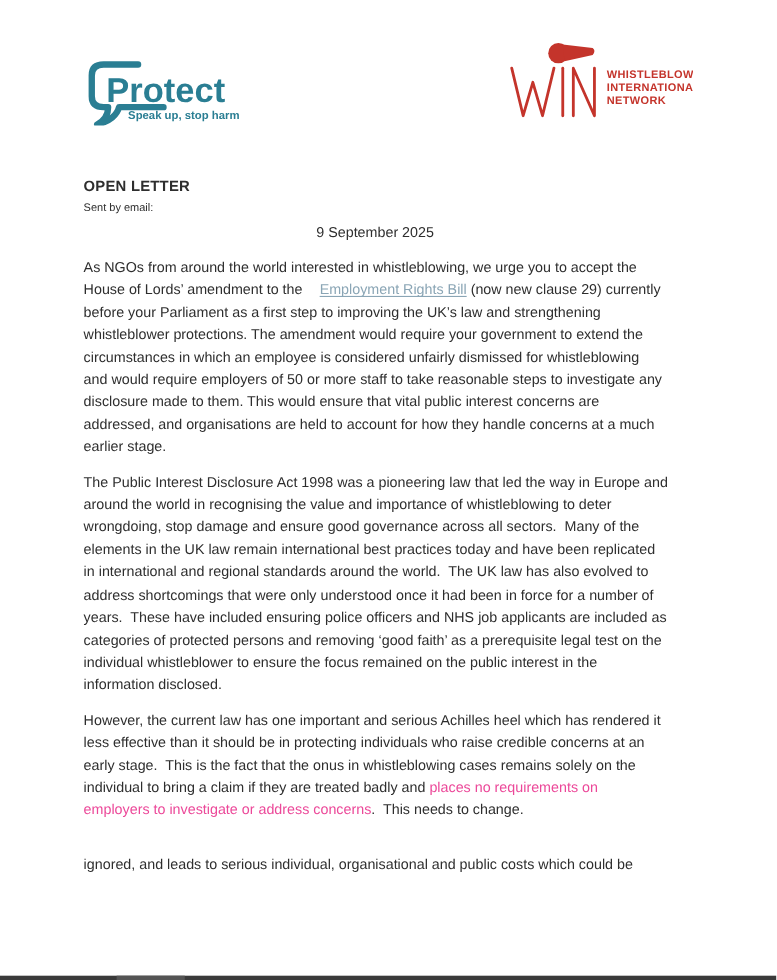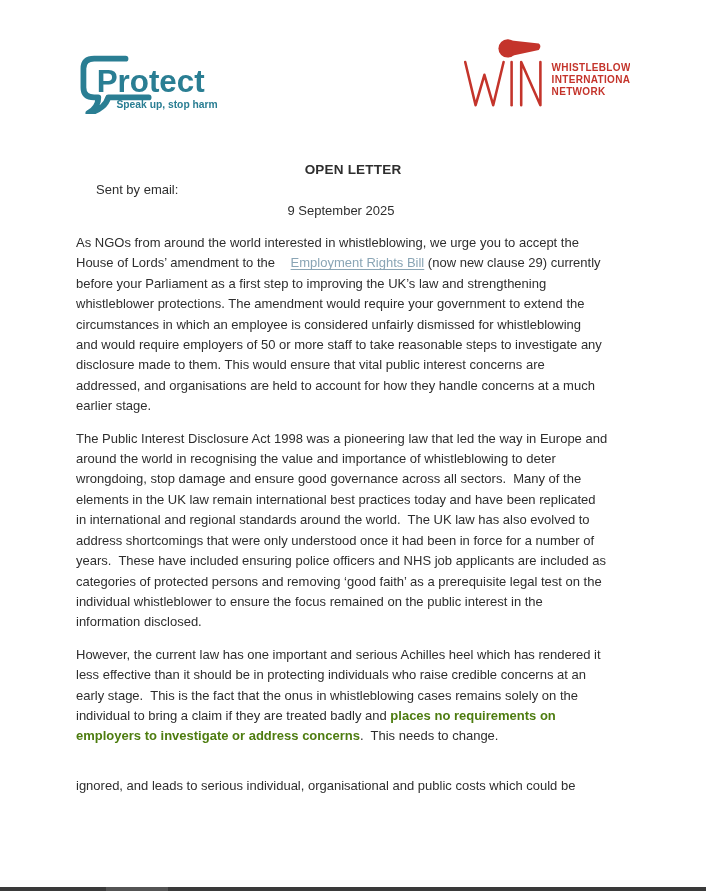--- a/index.html
+++ b/index.html
@@ -16,35 +16,34 @@
   .header{
     display:flex;justify-content:space-between;align-items:flex-start;
     padding-top:38px;height:76px;
   }
   .protect-logo{margin-top:14px;}
   .win-logo{margin-top:0;}
   .heading{
     margin-top:46px;
     font-size:13.5px;font-weight:bold;line-height:20px;
     letter-spacing:0.2px;
-    text-align:center;
   }
-  .sent-line{font-size:13px;line-height:20.5px;margin-left:20px;}
+  .sent-line{font-size:10px;line-height:20.5px;}
   .date-line{
     font-size:13px;line-height:20.5px;
     text-align:center;padding-right:24px;
   }
   .salutation{margin-top:14px;font-size:13px;line-height:20.4px;}
   .para{
     margin:12px 0 0 0;
     font-size:13px;line-height:20.4px;
     white-space:pre-wrap;
   }
   .para.tight{margin-top:9px;}
-  .para b{font-weight:bold;color:#4d7c0f;}
+  .para b{font-weight:normal;color:#ec4899;}
   .para a{
     text-decoration:underline;
     text-underline-offset:2px;
     cursor:pointer;
     margin-left:12px;
   }
   .hscrollbar{
     position:absolute;left:0;bottom:0;
     width:706px;height:4px;background:#3a3a3a;
   }

